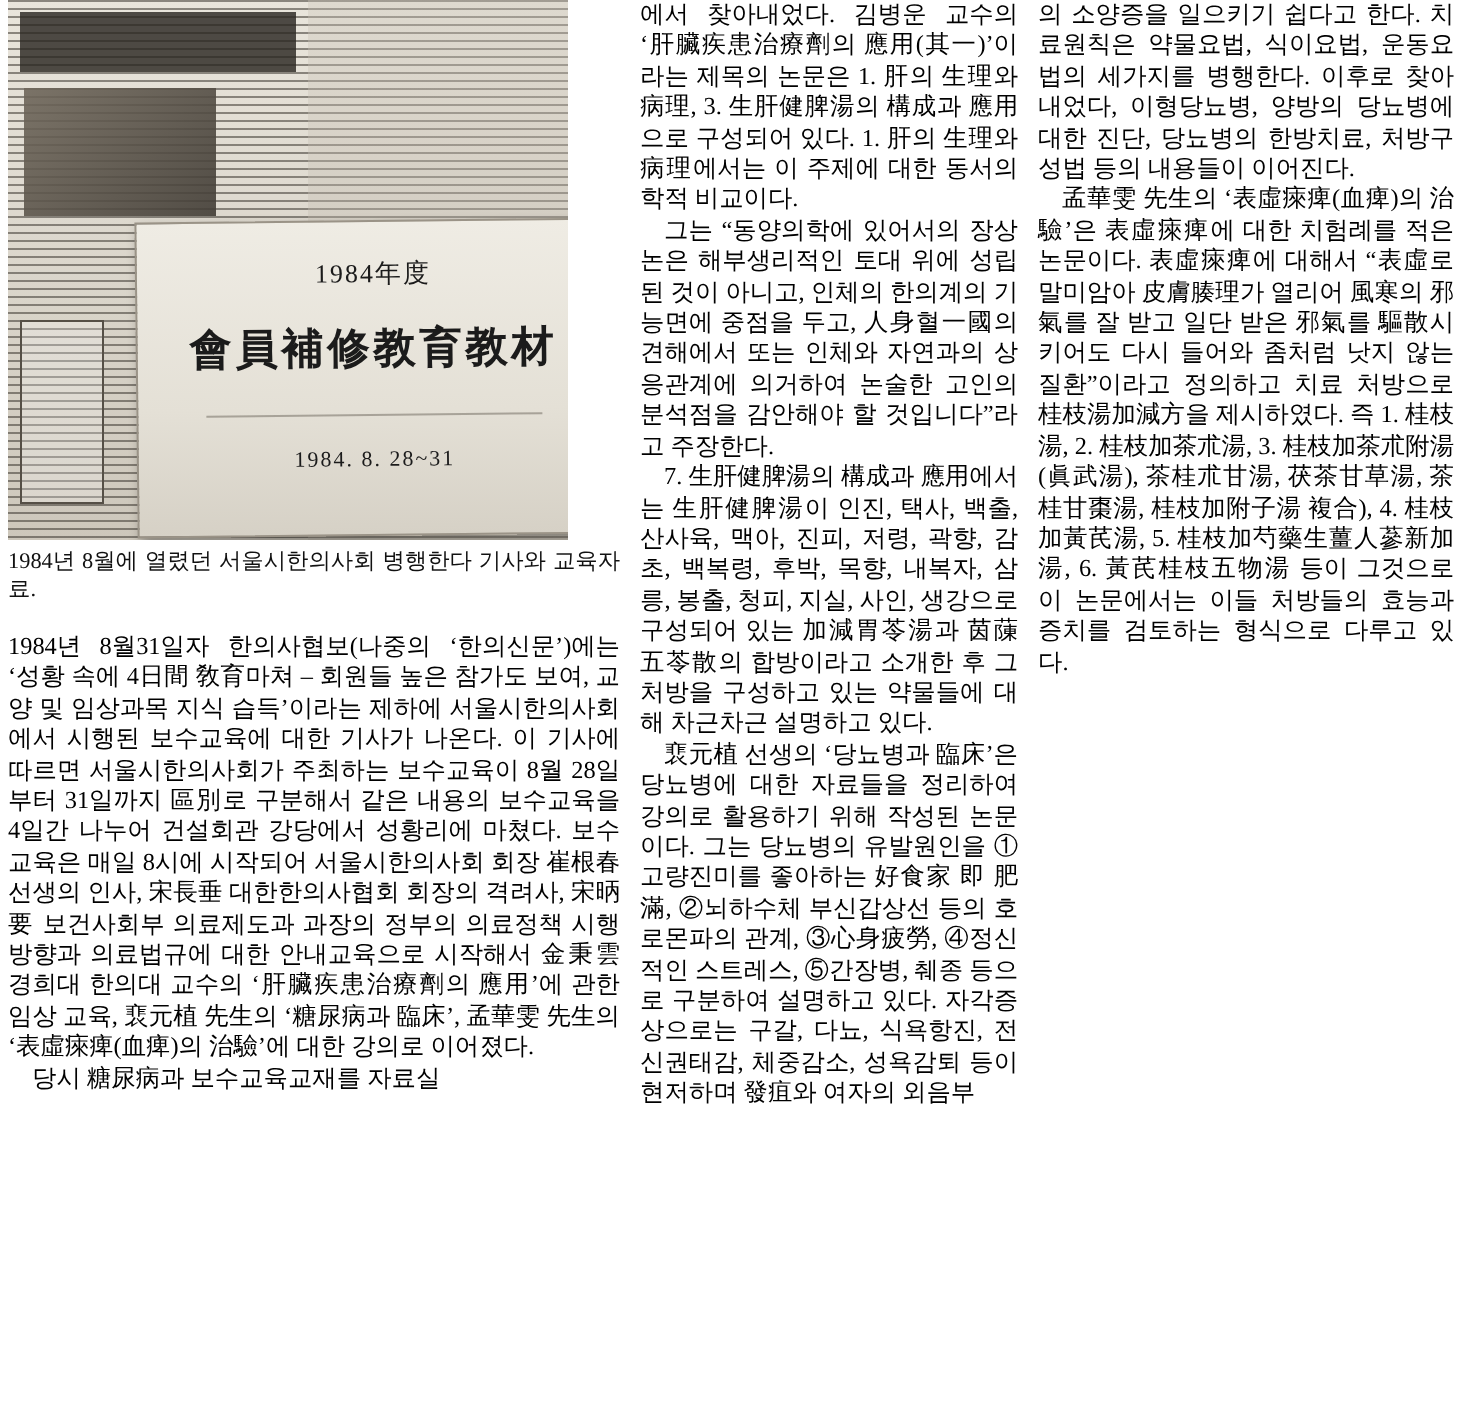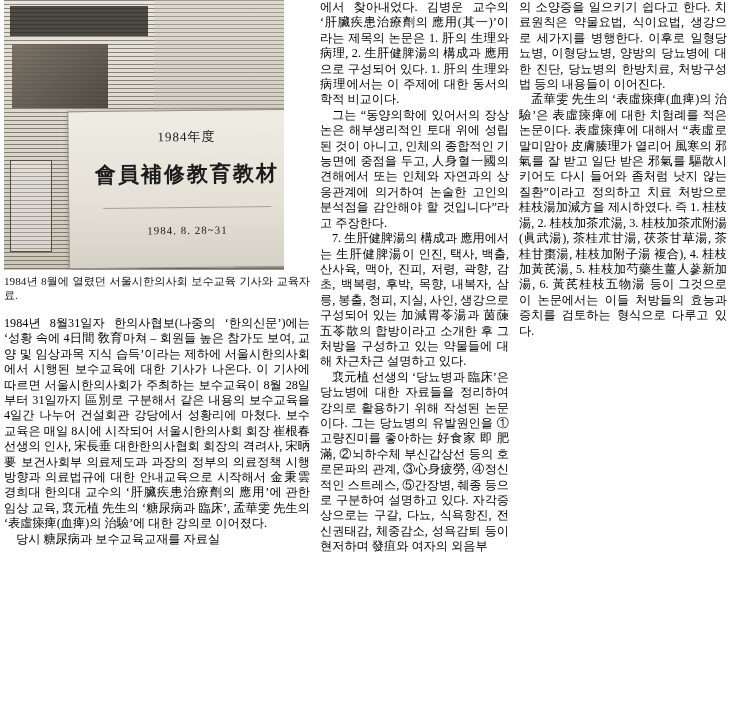--- a/index.html
+++ b/index.html
@@ -178,35 +178,35 @@
             <div class="box-a"></div>
           </div>
           <div class="newspaper-right"></div>
           <div class="booklet">
             <div class="bk-line bk-year">1984年度</div>
             <div class="bk-line bk-title">會員補修教育教材</div>
             <div class="bk-rule"></div>
             <div class="bk-line bk-date">1984. 8. 28~31</div>
           </div>
         </div>
-        <div class="caption">1984년 8월에 열렸던 서울시한의사회 보수교육 기사와 교육자료.</div>
+        <div class="caption">1984년 8월에 열렸던 서울시한의사회 병행한다 기사와 교육자료.</div>
       </div>
 
       <div class="body-text">
         <p class="first">1984년 8월31일자 한의사협보(나중의 ‘한의신문’)에는 ‘성황 속에 4日間 敎育마쳐 – 회원들 높은 참가도 보여, 교양 및 임상과목 지식 습득’이라는 제하에 서울시한의사회에서 시행된 보수교육에 대한 기사가 나온다. 이 기사에 따르면 서울시한의사회가 주최하는 보수교육이 8월 28일부터 31일까지 區別로 구분해서 같은 내용의 보수교육을 4일간 나누어 건설회관 강당에서 성황리에 마쳤다. 보수교육은 매일 8시에 시작되어 서울시한의사회 회장 崔根春 선생의 인사, 宋長垂 대한한의사협회 회장의 격려사, 宋昞要 보건사회부 의료제도과 과장의 정부의 의료정책 시행 방향과 의료법규에 대한 안내교육으로 시작해서 金秉雲 경희대 한의대 교수의 ‘肝臟疾患治療劑의 應用’에 관한 임상 교육, 裵元植 先生의 ‘糖尿病과 臨床’, 孟華雯 先生의 ‘表虛㾢痺(血痺)의 治驗’에 대한 강의로 이어졌다.</p>
         <p>당시 糖尿病과 보수교육교재를 자료실</p>
       </div>
     </div>
 
     <div class="col col-2">
-      <p class="first">에서 찾아내었다. 김병운 교수의 ‘肝臟疾患治療劑의 應用(其一)’이라는 제목의 논문은 1. 肝의 生理와 病理, 2. 生肝健脾湯의 構成과 應用으로 구성되어 있다. 1. 肝의 生理와 病理에서는 이 주제에 대한 동서의학적 비교이다.</p>
-      <p>그는 “동양의학에 있어서의 장상논은 해부생리적인 토대 위에 성립된 것이 아니고, 인체의 종합적인 기능면에 중점을 두고, 人身혈一國의 견해에서 또는 인체와 자연과의 상응관계에 의거하여 논술한 고인의 분석점을 감안해야 할 것입니다”라고 주장한다.</p>
+      <p class="first">에서 찾아내었다. 김병운 교수의 ‘肝臟疾患治療劑의 應用(其一)’이라는 제목의 논문은 1. 肝의 生理와 病理, 3. 生肝健脾湯의 構成과 應用으로 구성되어 있다. 1. 肝의 生理와 病理에서는 이 주제에 대한 동서의학적 비교이다.</p>
+      <p>그는 “동양의학에 있어서의 장상논은 해부생리적인 토대 위에 성립된 것이 아니고, 인체의 한의계의 기능면에 중점을 두고, 人身혈一國의 견해에서 또는 인체와 자연과의 상응관계에 의거하여 논술한 고인의 분석점을 감안해야 할 것입니다”라고 주장한다.</p>
       <p>7. 生肝健脾湯의 構成과 應用에서는 生肝健脾湯이 인진, 택사, 백출, 산사육, 맥아, 진피, 저령, 곽향, 감초, 백복령, 후박, 목향, 내복자, 삼릉, 봉출, 청피, 지실, 사인, 생강으로 구성되어 있는 加減胃苓湯과 茵蔯五苓散의 합방이라고 소개한 후 그 처방을 구성하고 있는 약물들에 대해 차근차근 설명하고 있다.</p>
       <p>裵元植 선생의 ‘당뇨병과 臨床’은 당뇨병에 대한 자료들을 정리하여 강의로 활용하기 위해 작성된 논문이다. 그는 당뇨병의 유발원인을 ①고량진미를 좋아하는 好食家 即 肥滿, ②뇌하수체 부신갑상선 등의 호로몬파의 관계, ③心身疲勞, ④정신적인 스트레스, ⑤간장병, 췌종 등으로 구분하여 설명하고 있다. 자각증상으로는 구갈, 다뇨, 식욕항진, 전신권태감, 체중감소, 성욕감퇴 등이 현저하며 發疽와 여자의 외음부</p>
     </div>
 
     <div class="col col-3">
-      <p class="first">의 소양증을 일으키기 쉽다고 한다. 치료원칙은 약물요법, 식이요법, 생강으로 세가지를 병행한다. 이후로 일형당뇨병, 이형당뇨병, 양방의 당뇨병에 대한 진단, 당뇨병의 한방치료, 처방구성법 등의 내용들이 이어진다.</p>
+      <p class="first">의 소양증을 일으키기 쉽다고 한다. 치료원칙은 약물요법, 식이요법, 운동요법의 세가지를 병행한다. 이후로 찾아내었다, 이형당뇨병, 양방의 당뇨병에 대한 진단, 당뇨병의 한방치료, 처방구성법 등의 내용들이 이어진다.</p>
       <p>孟華雯 先生의 ‘表虛㾢痺(血痺)의 治驗’은 表虛㾢痺에 대한 치험례를 적은 논문이다. 表虛㾢痺에 대해서 “表虛로 말미암아 皮膚腠理가 열리어 風寒의 邪氣를 잘 받고 일단 받은 邪氣를 驅散시키어도 다시 들어와 좀처럼 낫지 않는 질환”이라고 정의하고 치료 처방으로 桂枝湯加減方을 제시하였다. 즉 1. 桂枝湯, 2. 桂枝加茶朮湯, 3. 桂枝加茶朮附湯(眞武湯), 茶桂朮甘湯, 茯茶甘草湯, 茶桂甘棗湯, 桂枝加附子湯 複合), 4. 桂枝加黃芪湯, 5. 桂枝加芍藥生薑人蔘新加湯, 6. 黃芪桂枝五物湯 등이 그것으로 이 논문에서는 이들 처방들의 효능과 증치를 검토하는 형식으로 다루고 있다.</p>
     </div>
 
   </div>
 </div>
 
 </body></html>

